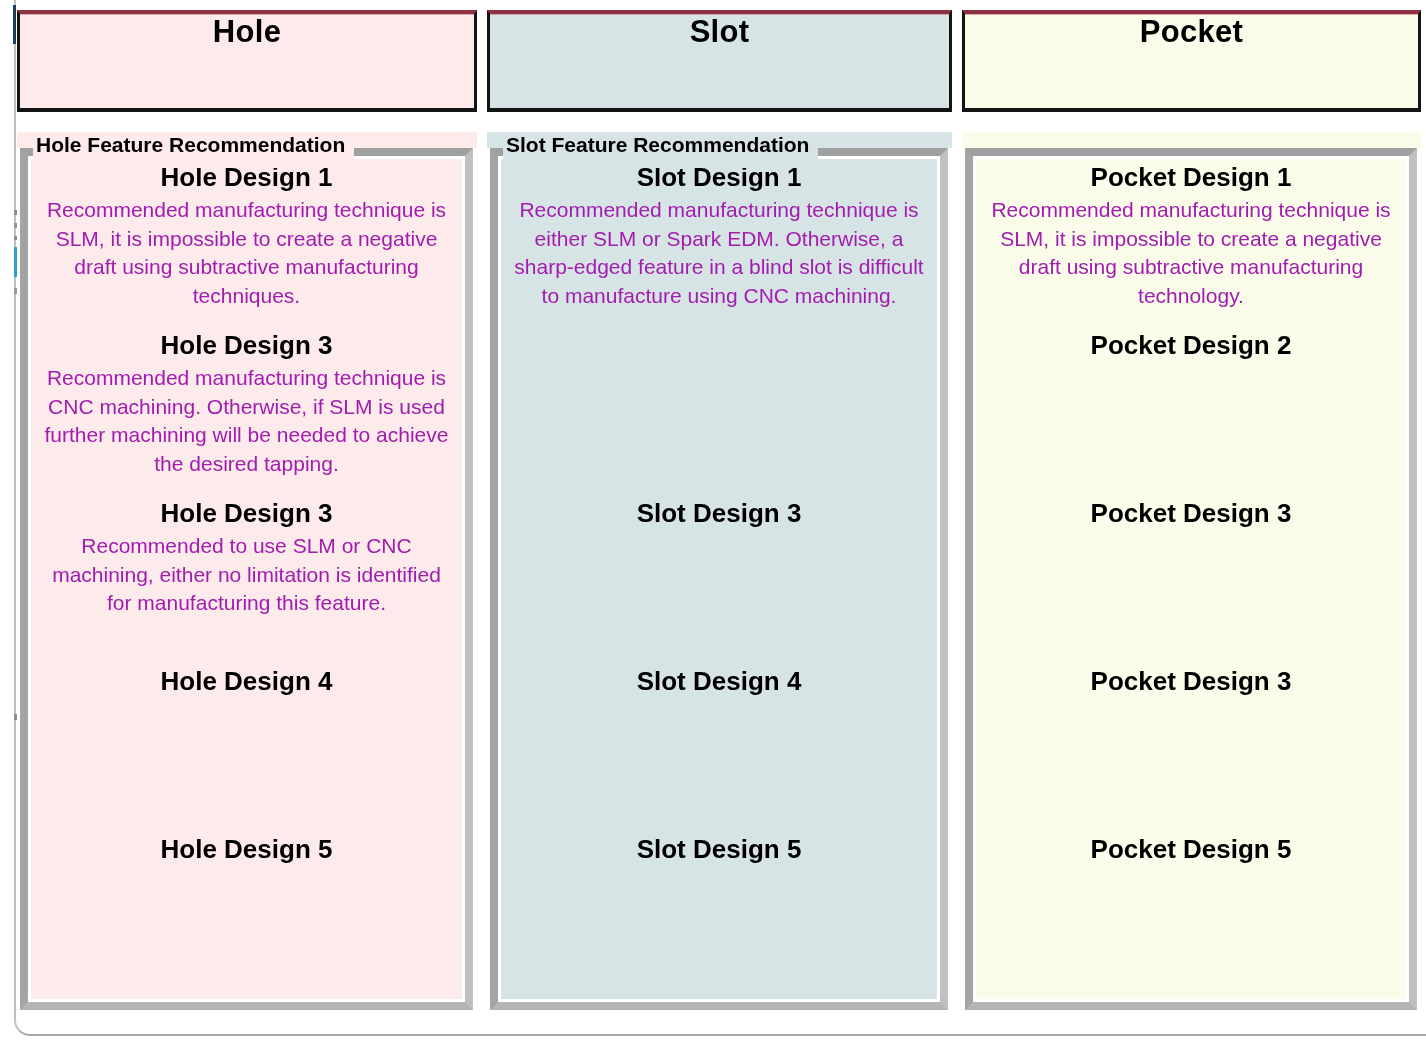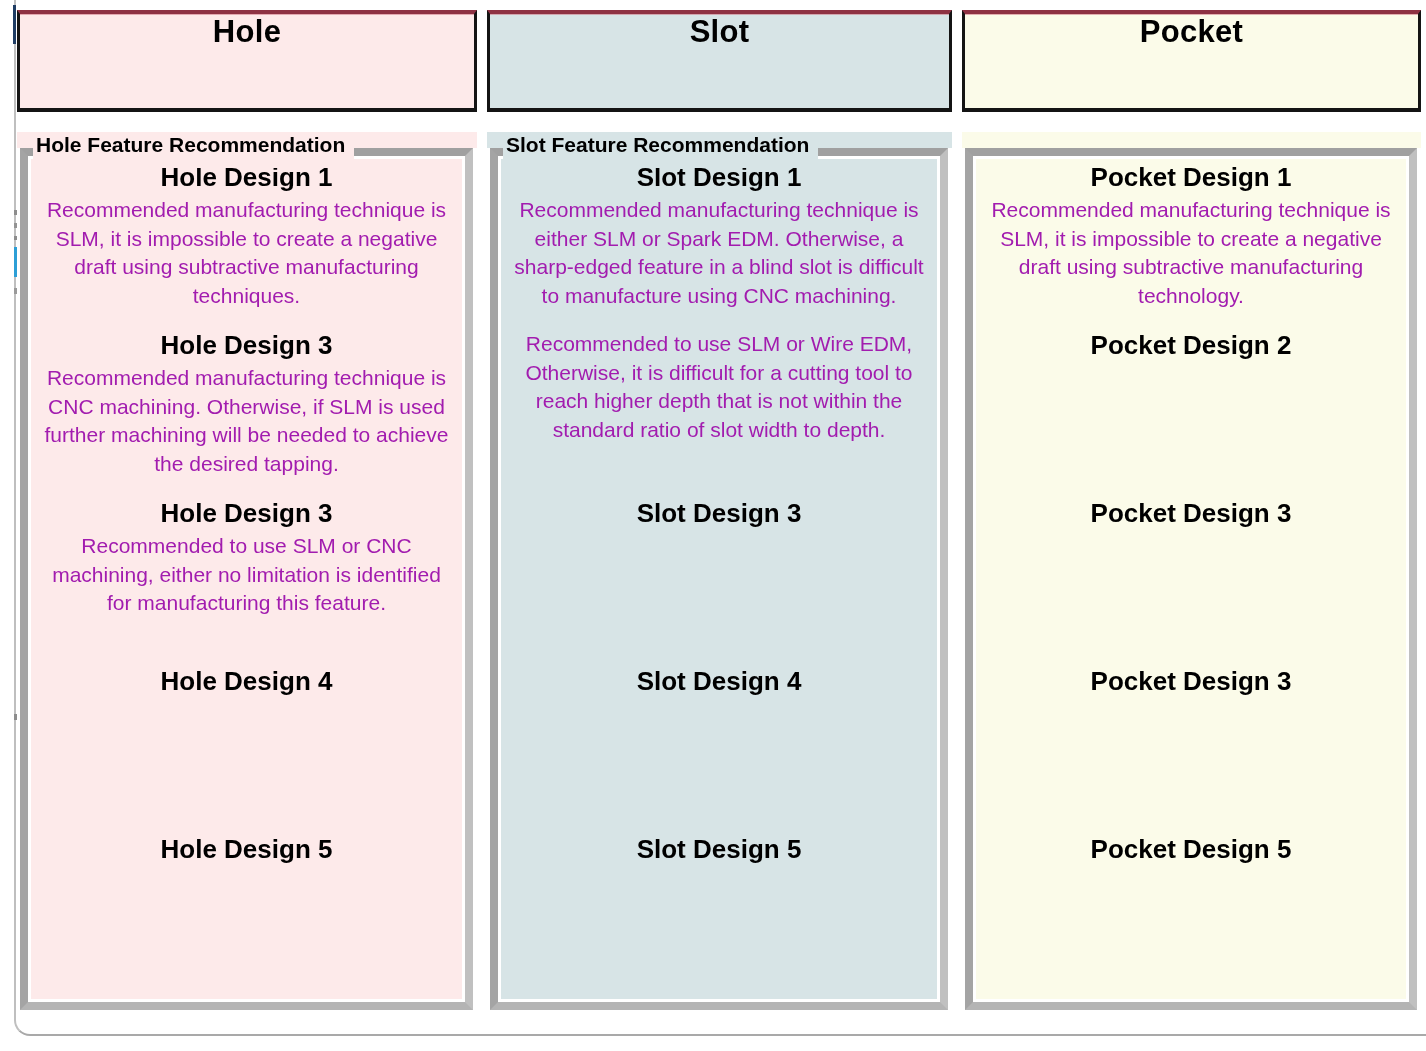--- a/index.html
+++ b/index.html
@@ -113,21 +113,20 @@
   <div class="panel">
     <div class="strip"></div>
     <div class="group-label">Slot Feature Recommendation</div>
     <div class="groupbox">
       <div class="slots">
         <div class="design">
           <div class="design-title">Slot Design 1</div>
           <div class="design-desc">Recommended manufacturing technique is either SLM or Spark EDM. Otherwise, a sharp-edged feature in a blind slot is difficult to manufacture using CNC machining.</div>
         </div>
         <div class="design">
-          <div class="design-desc">Recommended to use SLM or Wire EDM, Otherwise,  it is difficult for a cutting tool to reach higher depth that is not within the standard ratio of slot width to depth.</div>
         </div>
         <div class="design">
           <div class="design-title">Slot Design 3</div>
 
         </div>
         <div class="design">
           <div class="design-title">Slot Design 4</div>
 
         </div>
         <div class="design">

